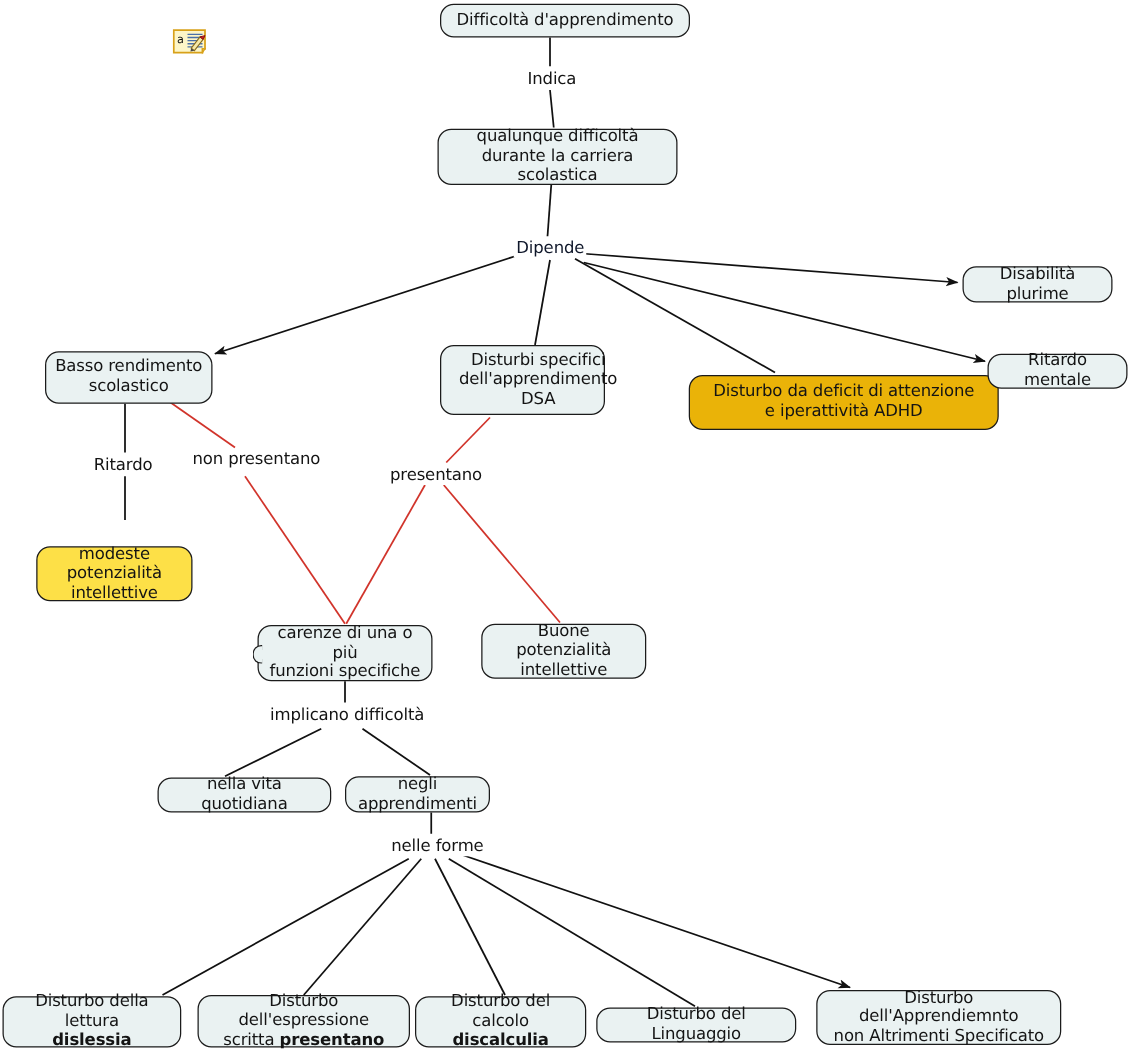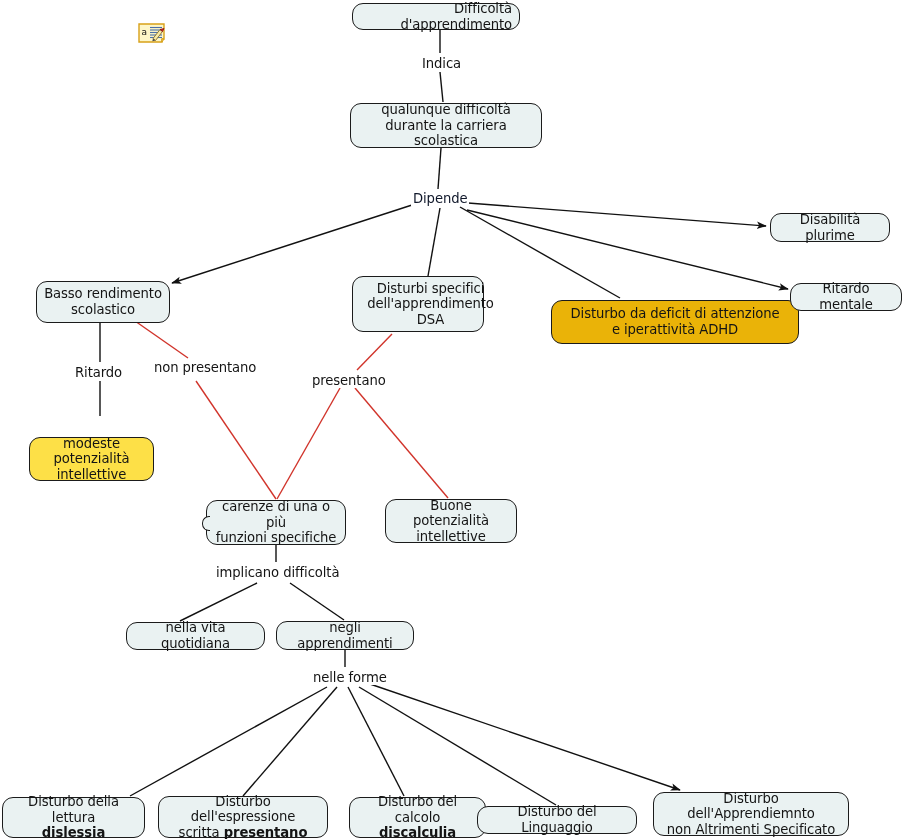--- a/index.html
+++ b/index.html
@@ -106,45 +106,45 @@
         <path d="M 345,650 L 345,667" stroke="#111111" stroke-width="1.4" fill="none"></path>
         <path d="M 327,687 L 130,796" stroke="#111111" stroke-width="1.4" fill="none"></path>
         <path d="M 337,687 L 243,796" stroke="#111111" stroke-width="1.4" fill="none"></path>
         <path d="M 348,687 L 404,796" stroke="#111111" stroke-width="1.4" fill="none"></path>
         <path d="M 359,687 L 556,805" stroke="#111111" stroke-width="1.4" fill="none"></path>
         <path d="M 370,684 L 680,790" stroke="#111111" stroke-width="1.4" fill="none" marker-end="url(#arrow-black)"></path>
       </g>
   </svg>
 
   <div id="node-layer">
-      <div class="node" style="left: 352px; top: 3px; width: 168px; height: 27px; background: rgb(234, 242, 242); border-color: rgb(27, 27, 27); text-align: right;"><span>Difficoltà d'apprendimento</span></div>
+      <div class="node" style="left: 352px; top: 3px; width: 200px; height: 27px; background: rgb(234, 242, 242); border-color: rgb(27, 27, 27); text-align: right;"><span>Difficoltà d'apprendimento</span></div>
       <div class="node" style="left: 350px; top: 103px; width: 192px; height: 45px; background: rgb(234, 242, 242); border-color: rgb(27, 27, 27);"><span>qualunque difficoltà
 durante la carriera scolastica</span></div>
       <div class="node" style="left: 36px; top: 281px; width: 134px; height: 42px; background: rgb(234, 242, 242); border-color: rgb(27, 27, 27);"><span>Basso rendimento
 scolastico</span></div>
       <div class="node" style="left: 352px; top: 276px; width: 132px; height: 56px; background: rgb(234, 242, 242); border-color: rgb(27, 27, 27); padding-left: 32px;"><span>Disturbi specifici
 dell'apprendimento
 DSA</span></div>
       <div class="node" style="left: 551px; top: 300px; width: 248px; height: 44px; background: #eab308; border-color: rgb(27, 27, 27);"><span>Disturbo da deficit di attenzione
 e iperattività ADHD</span></div>
       <div class="node" style="left: 770px; top: 213px; width: 120px; height: 29px; background: rgb(234, 242, 242); border-color: rgb(27, 27, 27);"><span>Disabilità plurime</span></div>
       <div class="node" style="left: 790px; top: 283px; width: 112px; height: 28px; background: rgb(234, 242, 242); border-color: rgb(27, 27, 27);"><span>Ritardo mentale</span></div>
       <div class="node" style="left: 29px; top: 437px; width: 125px; height: 44px; background: #fde047; border-color: rgb(27, 27, 27);"><span>modeste potenzialità
 intellettive</span></div>
       <div class="node" style="left: 206px; top: 500px; width: 140px; height: 45px; background: rgb(234, 242, 242); border-color: rgb(27, 27, 27);"><span>carenze di una o più
 funzioni specifiche</span><span class="node-handle"></span></div>
       <div class="node" style="left: 385px; top: 499px; width: 132px; height: 44px; background: rgb(234, 242, 242); border-color: rgb(27, 27, 27); align-items: center;"><span>Buone potenzialità
 intellettive</span></div>
       <div class="node" style="left: 126px; top: 622px; width: 139px; height: 28px; background: rgb(234, 242, 242); border-color: rgb(27, 27, 27);"><span>nella vita quotidiana</span></div>
-      <div class="node" style="left: 276px; top: 621px; width: 138px; height: 29px; background: rgb(234, 242, 242); border-color: rgb(27, 27, 27);"><span>negli apprendimenti</span></div>
+      <div class="node" style="left: 276px; top: 621px; width: 116px; height: 29px; background: rgb(234, 242, 242); border-color: rgb(27, 27, 27);"><span>negli apprendimenti</span></div>
       <div class="node" style="left: 2px; top: 797px; width: 143px; height: 41px; background: rgb(234, 242, 242); border-color: rgb(27, 27, 27);"><span>Disturbo della lettura
 <b>dislessia</b></span></div>
       <div class="node" style="left: 158px; top: 796px; width: 170px; height: 42px; background: rgb(234, 242, 242); border-color: rgb(27, 27, 27);"><span>Disturbo dell'espressione
 scritta <b>presentano</b></span></div>
-      <div class="node" style="left: 349px; top: 797px; width: 137px; height: 41px; background: rgb(234, 242, 242); border-color: rgb(27, 27, 27); justify-content: flex-end;"><span>Disturbo del calcolo
+      <div class="node" style="left: 332px; top: 797px; width: 137px; height: 41px; background: rgb(234, 242, 242); border-color: rgb(27, 27, 27); justify-content: flex-end;"><span>Disturbo del calcolo
 <b>discalculia</b></span></div>
       <div class="node" style="left: 477px; top: 806px; width: 160px; height: 28px; background: rgb(234, 242, 242); border-color: rgb(27, 27, 27);"><span>Disturbo del Linguaggio</span></div>
       <div class="node" style="left: 653px; top: 792px; width: 196px; height: 44px; background: rgb(234, 242, 242); border-color: rgb(27, 27, 27);"><span>Disturbo dell'Apprendiemnto
 non Altrimenti Specificato</span></div>
     </div>
   <div id="label-layer">
       <div class="edge-label" style="left: 420px; top: 56px; color: rgb(20, 20, 20);">Indica</div>
       <div class="edge-label" style="left: 411px; top: 191px; color: #0f172a;">Dipende</div>
       <div class="edge-label" style="left: 73px; top: 365px; color: rgb(20, 20, 20);">Ritardo</div>
       <div class="edge-label" style="left: 152px; top: 360px; color: rgb(20, 20, 20);">non presentano</div>

